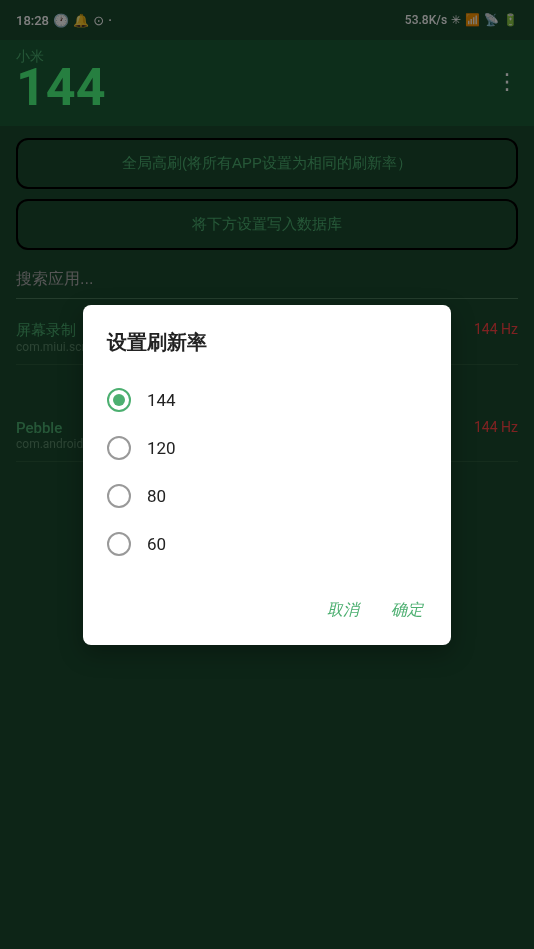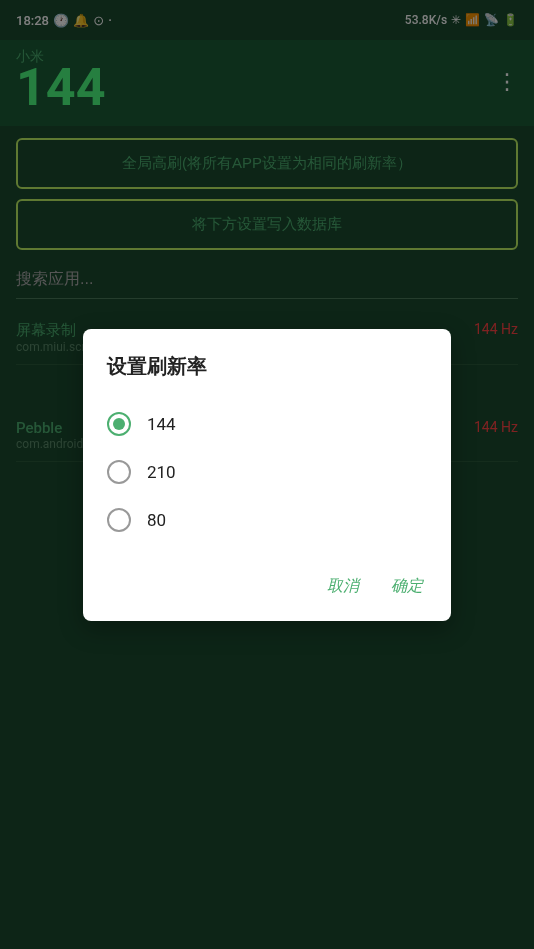--- a/index.html
+++ b/index.html
@@ -66,24 +66,24 @@
 
     
     .main-content {
       background: #1a4a2e;
       padding: 12px 16px;
     }
 
     
     .action-btn {
       width: 100%;
-      border: 2px solid #bef264;
+      border: 2px solid #000000;
       background: transparent;
       color: #4caf70;
-      border-radius: 6px;
+      border-radius: 12px;
       padding: 14px 12px;
       font-size: 15px;
       text-align: center;
       cursor: pointer;
       margin-bottom: 10px;
       display: block;
     }
 
     
     .search-input {
@@ -245,28 +245,32 @@
     <div class="dialog-title">设置刷新率</div>
 
 
     <div class="radio-option">
       <div class="radio-circle selected"></div>
       <span class="radio-label">144</span>
     </div>
 
     <div class="radio-option">
       <div class="radio-circle"></div>
-      <span class="radio-label">210</span>
+      <span class="radio-label">120</span>
     </div>
 
     <div class="radio-option">
       <div class="radio-circle"></div>
       <span class="radio-label">80</span>
     </div>
 
+    <div class="radio-option">
+      <div class="radio-circle"></div>
+      <span class="radio-label">60</span>
+    </div>
 
 
     <div class="dialog-actions">
       <button class="dialog-btn">取消</button>
       <button class="dialog-btn">确定</button>
     </div>
   </div>
 </div>
 
 <div style="background:#1a4a2e; padding: 0 16px;">

